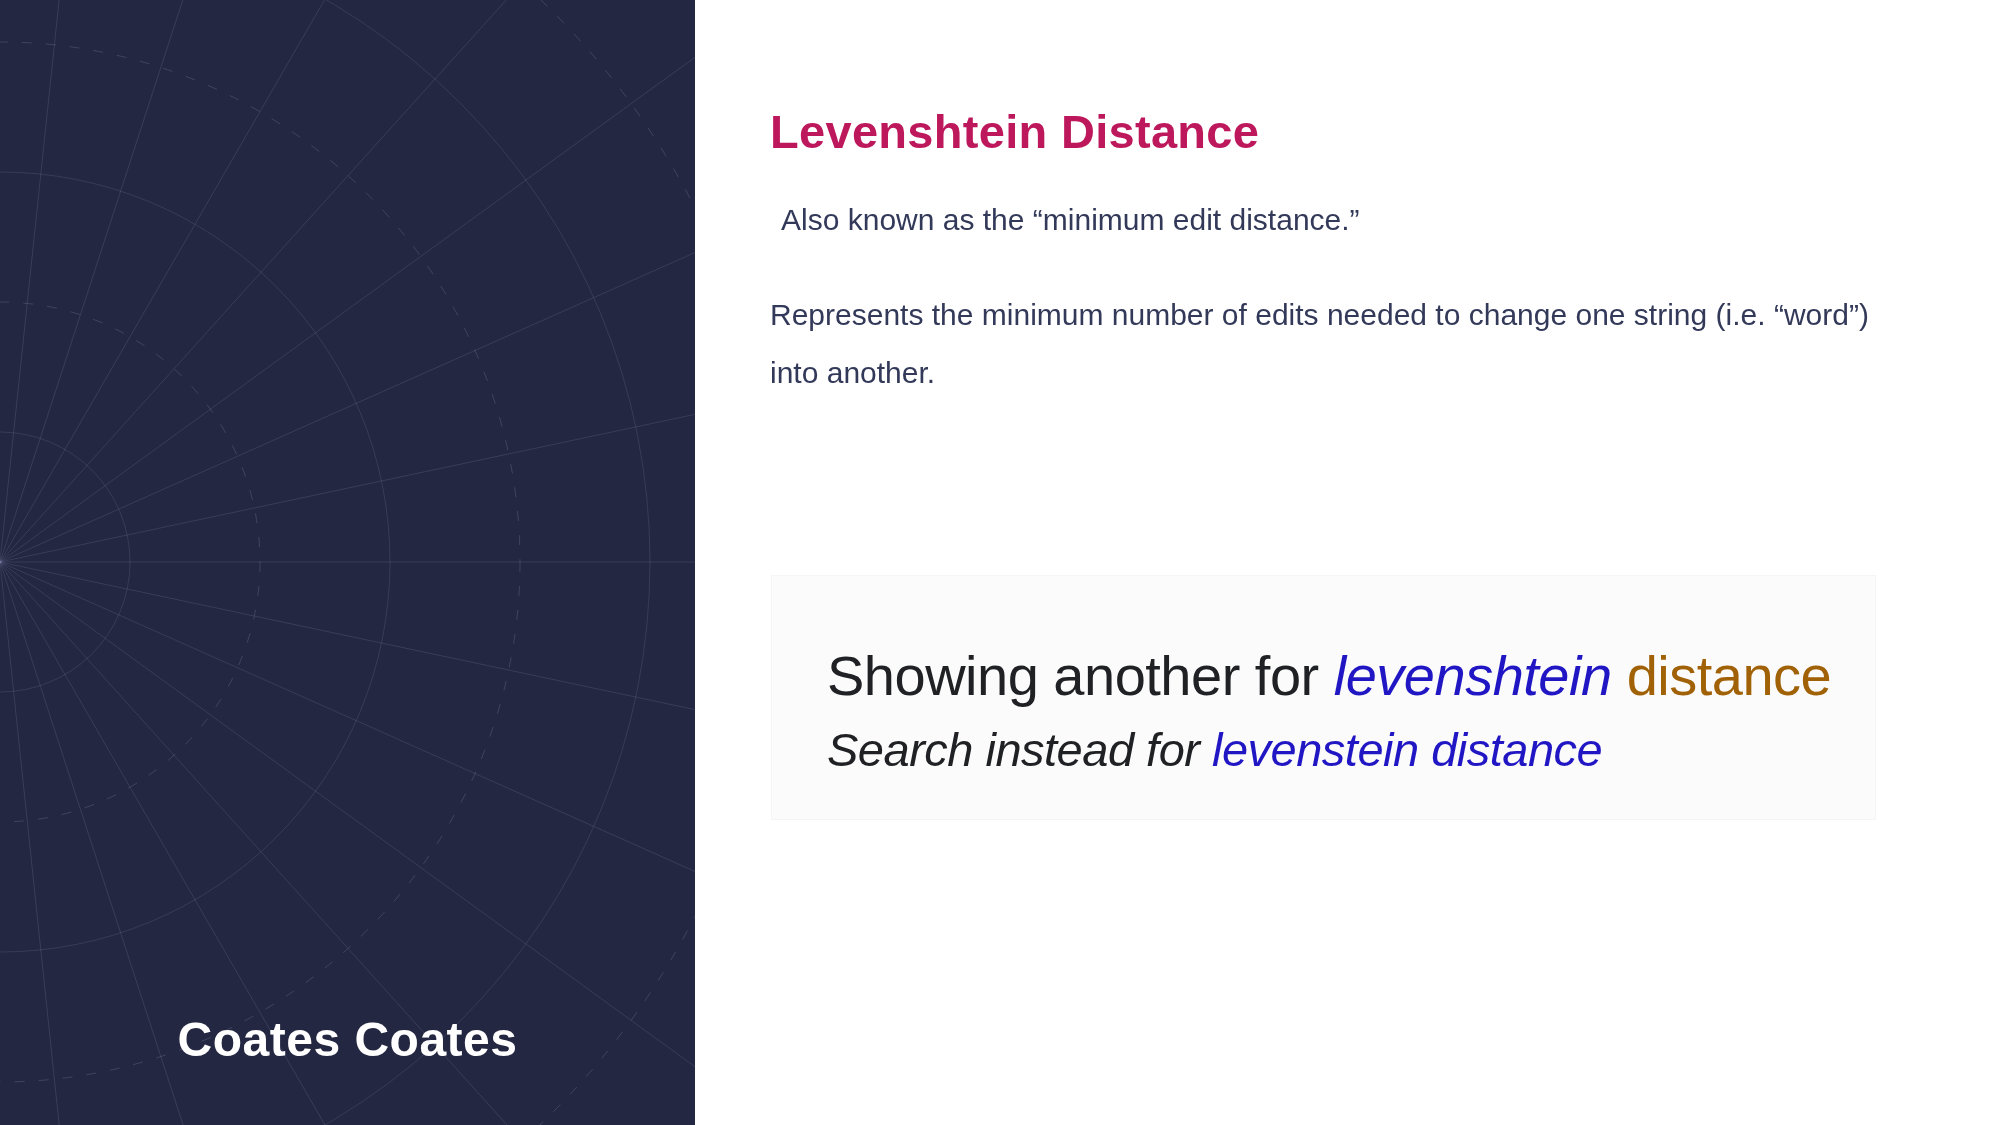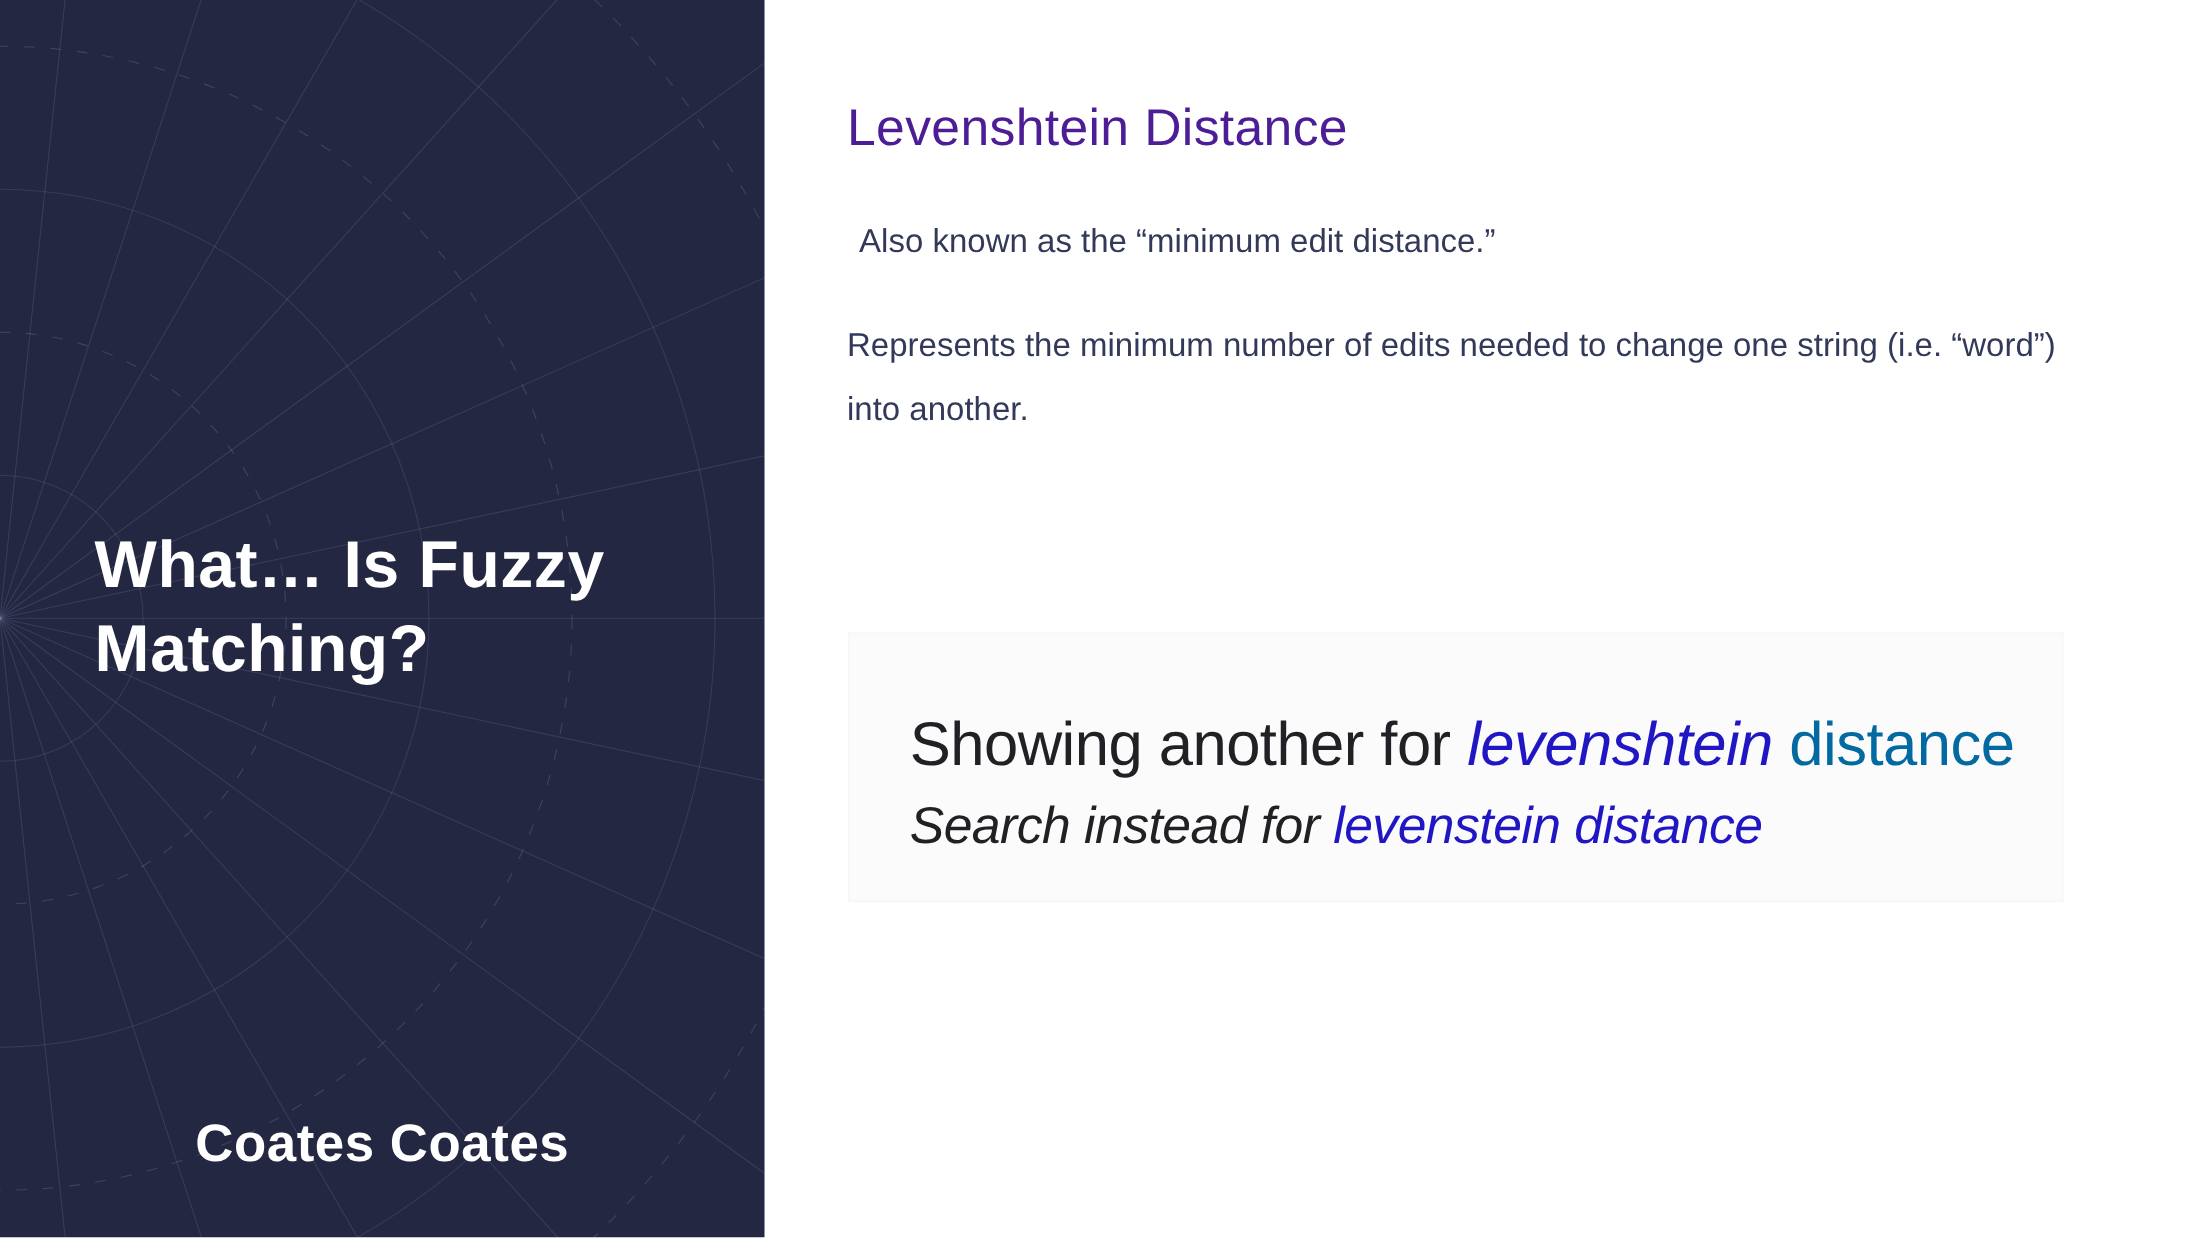--- a/index.html
+++ b/index.html
@@ -45,25 +45,25 @@
     text-align: center;
     color: #ffffff;
     font-size: 48px;
     font-weight: 800;
     letter-spacing: 0.5px;
   }
   
   .content { position: absolute; left: 0; top: 0; width: 2000px; height: 1125px; }
   .heading {
     position: absolute;
-    left: 770px; top: 90px;
+    left: 770px; top: 106px;
     margin: 0;
-    color: #4c1d95;
+    color: #be185d;
     font-size: 47px;
-    font-weight: 400;
+    font-weight: 700;
     line-height: 1.1;
     letter-spacing: 0.3px;
   }
   .para1 {
     position: absolute;
     left: 770px; top: 186px;
     margin: 11px;
     width: 1150px;
     color: #333959;
     font-size: 30px;
@@ -92,21 +92,21 @@
   }
   .g-line1 {
     margin: 72px 0 0 55px;
     font-size: 56px;
     line-height: 1.0;
     color: #202124;
     letter-spacing: -0.5px;
     white-space: nowrap;
   }
   .g-fix  { color: #2016c4; font-weight: 400; font-style: italic; }
-  .g-blue { color: #0369a1; }
+  .g-blue { color: #a16207; }
   .g-line2 {
     margin: 22px 0 0 55px;
     font-size: 47px;
     line-height: 1.0;
     color: #202124;
     letter-spacing: -0.5px;
     white-space: nowrap;
     font-style: italic;
   }
   .g-link { color: #2016c4; }
@@ -143,21 +143,20 @@
         <line x1="0" y1="562" x2="870" y2="1528"></line>
         <line x1="0" y1="562" x2="650" y2="-564"></line>
         <line x1="0" y1="562" x2="650" y2="1688"></line>
         <line x1="0" y1="562" x2="402" y2="-674"></line>
         <line x1="0" y1="562" x2="402" y2="1798"></line>
         <line x1="0" y1="562" x2="136" y2="-731"></line>
         <line x1="0" y1="562" x2="136" y2="1855"></line>
       </g>
     </svg>
 
-    <h2 class="side-title">What… Is Fuzzy Matching?</h2>
 
     <div class="side-author">Coates Coates</div>
   </aside>
 
   <main class="content">
 
     <h1 class="heading">Levenshtein Distance</h1>
 
     <p class="para1">Also known as the “minimum edit distance.”</p>
 

